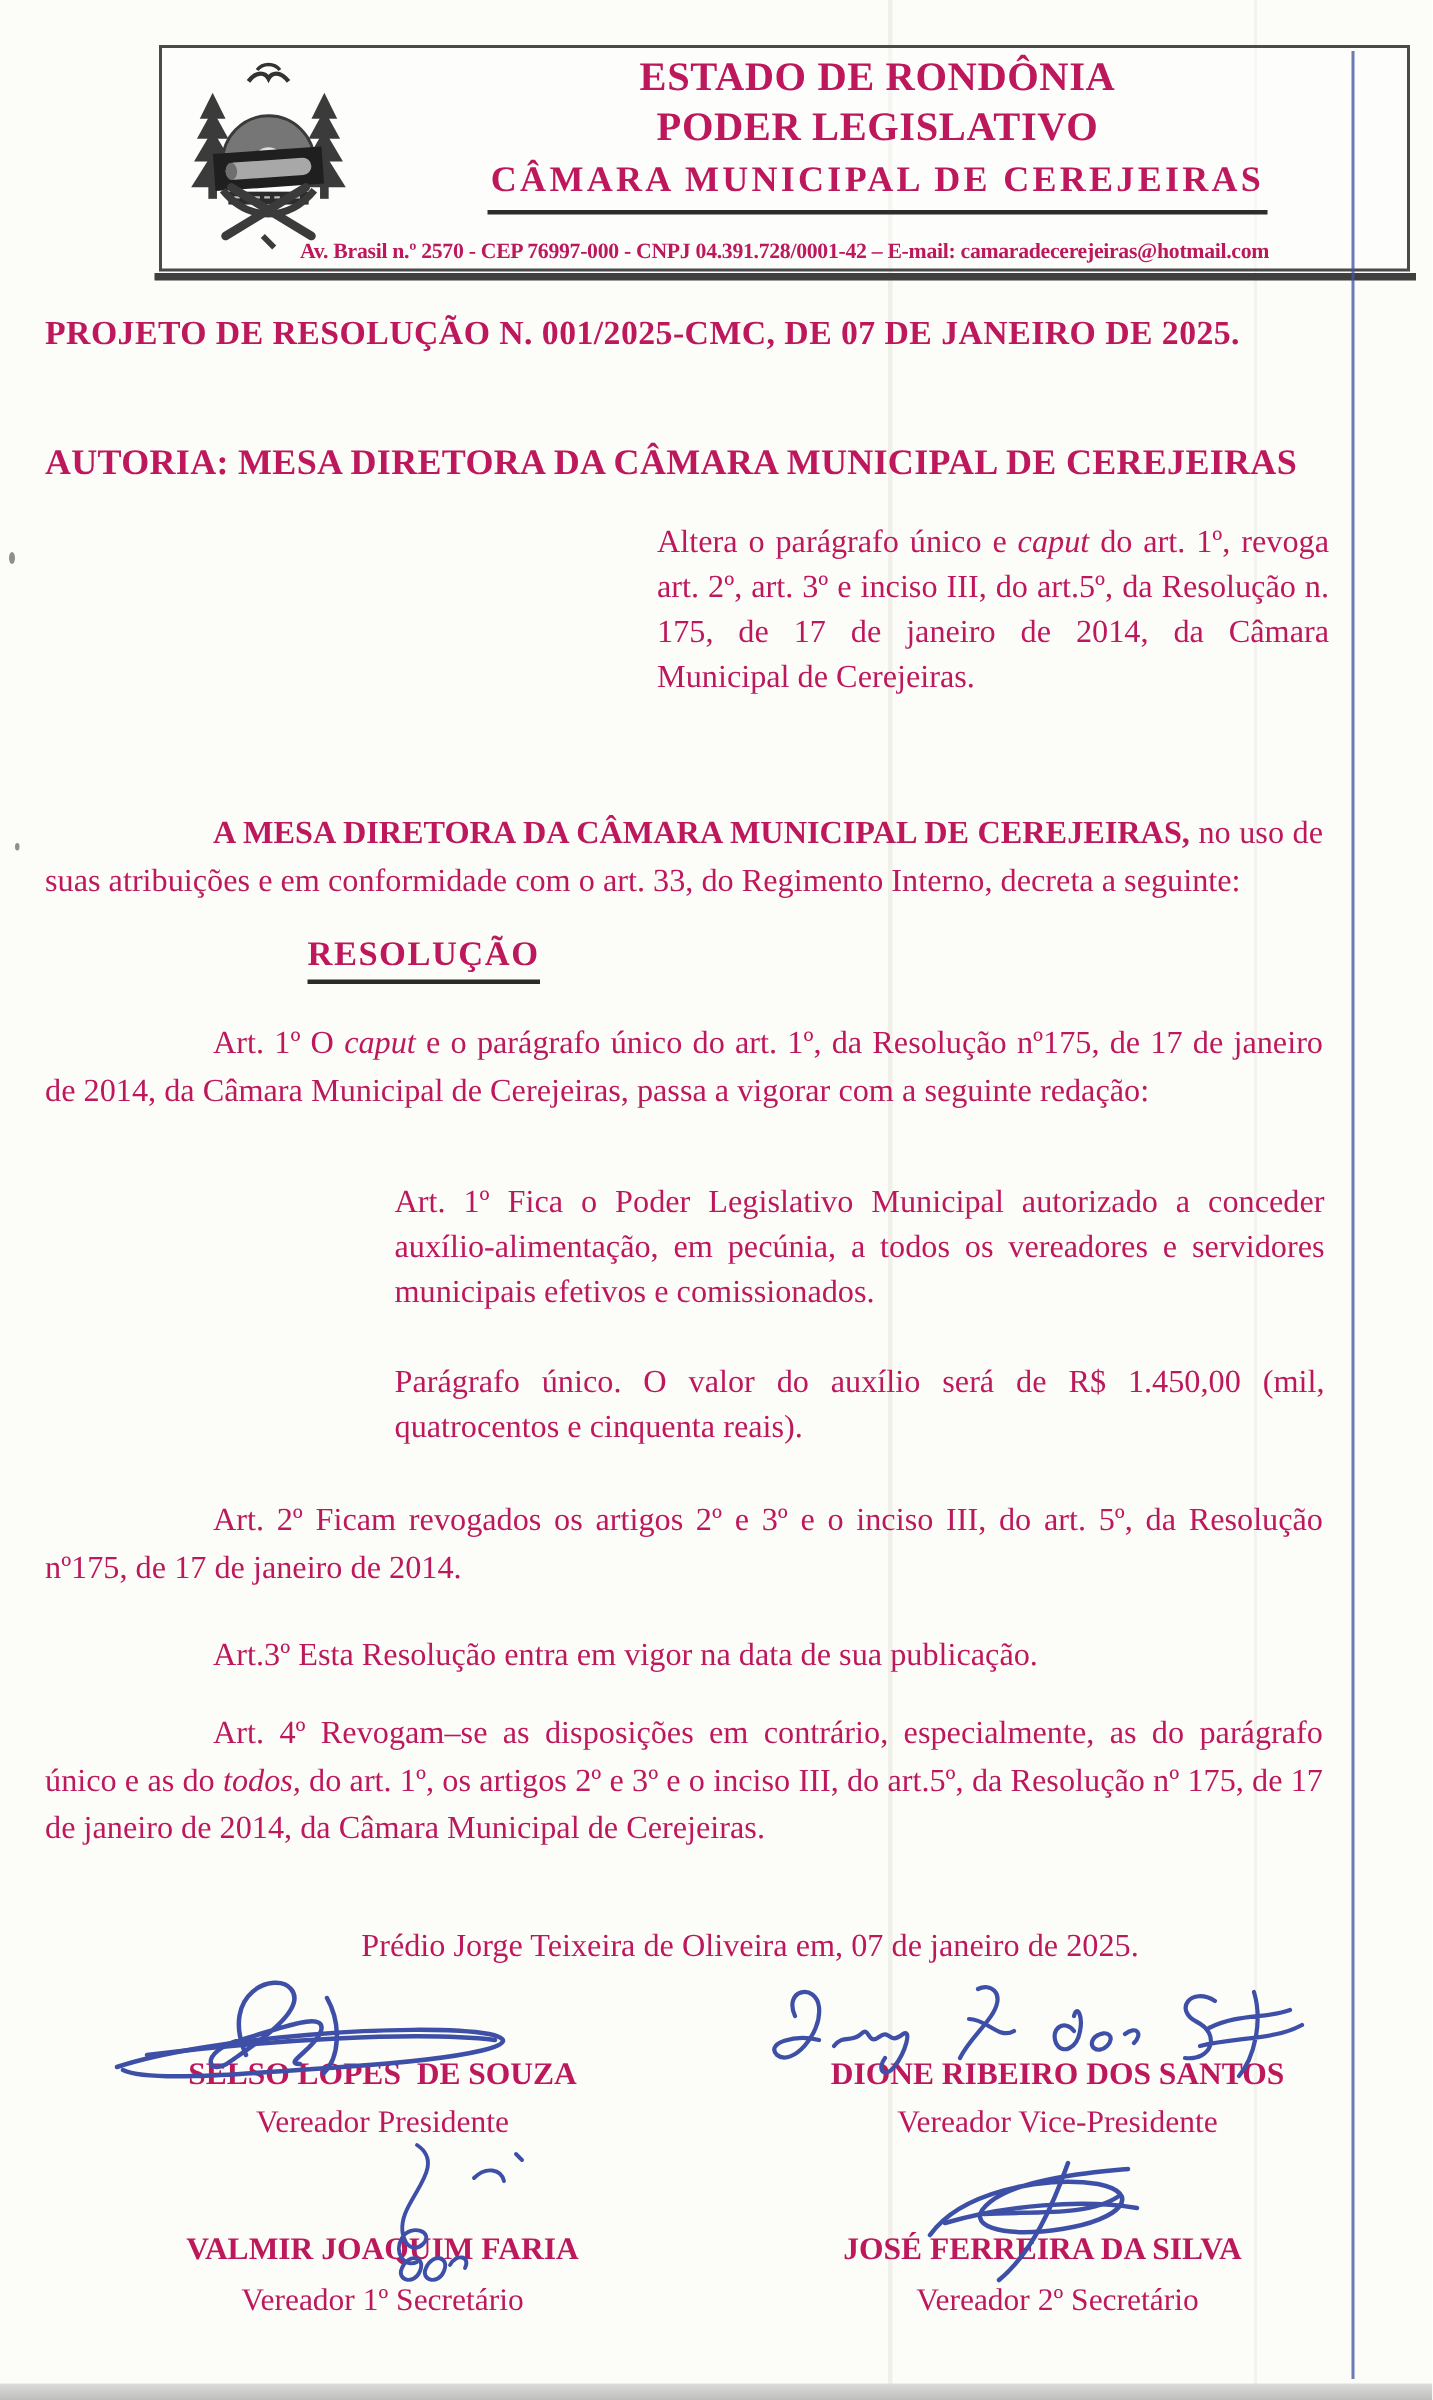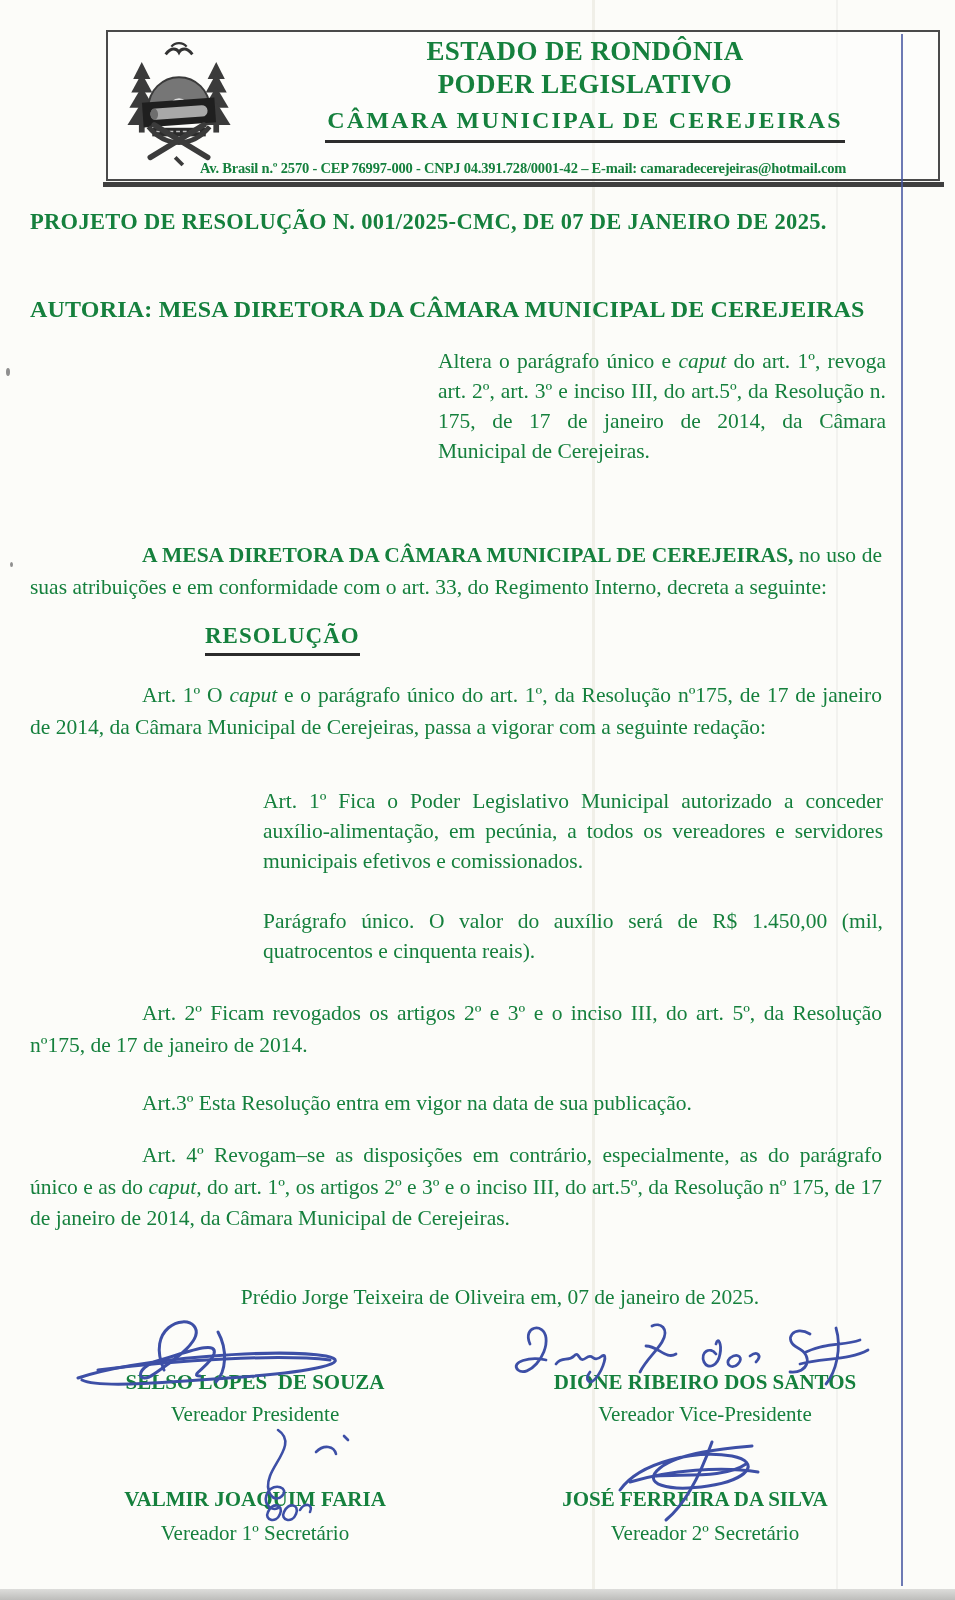--- a/index.html
+++ b/index.html
@@ -1,20 +1,20 @@
 <!DOCTYPE html>
 <html lang="pt"><head>
 <meta charset="utf-8">
 <style>
   html,body{margin:0;padding:0;background:#ffffff;}
   .page{
     position:relative;width:955px;height:1600px;overflow:hidden;
     background:#fcfcf9;
     font-family:"Liberation Serif","DejaVu Serif",serif;
-    color:#15803d;
+    color:#be185d;
   }
   
   .fold{position:absolute;top:0;height:100%;pointer-events:none;}
   .fold.f1{left:592px;width:3px;background:rgba(140,125,90,0.10);}
   .fold.f2{left:836px;width:2px;background:rgba(120,120,120,0.07);}
   .margin-rule{position:absolute;left:901px;top:34px;width:2px;height:1552px;background:rgba(68,84,160,0.78);z-index:40;}
   .scan-bottom{position:absolute;left:0;bottom:0;width:100%;height:11px;background:linear-gradient(180deg,#dddddb,#bdbdbb);}
   .speck{position:absolute;background:#8f8f8f;border-radius:50%;}
 
   
@@ -121,21 +121,21 @@
   <div class="tblock art1 just indent"><span>Art. 1º O </span><i>caput</i><span> e o parágrafo único do art. 1º, da Resolução nº175, de 17 de janeiro de 2014, da Câmara Municipal de Cerejeiras, passa a vigorar com a seguinte redação:</span></div>
 
   <div class="tblock quote1 just">Art. 1º Fica o Poder Legislativo Municipal autorizado a conceder auxílio-alimentação, em pecúnia, a todos os vereadores e servidores municipais efetivos e comissionados.</div>
 
   <div class="tblock quote2 just">Parágrafo único. O valor do auxílio será de R$ 1.450,00 (mil, quatrocentos e cinquenta reais).</div>
 
   <div class="tblock art2 just indent">Art. 2º Ficam revogados os artigos 2º e 3º e o inciso III, do art. 5º, da Resolução nº175, de 17 de janeiro de 2014.</div>
 
   <div class="tblock art3 indent">Art.3º Esta Resolução entra em vigor na data de sua publicação.</div>
 
-  <div class="tblock art4 just indent"><span>Art. 4º Revogam–se as disposições em contrário, especialmente, as do parágrafo único e as do </span><i>caput,</i><span> do art. 1º, os artigos 2º e 3º e o inciso III, do art.5º, da Resolução nº 175, de 17 de janeiro de 2014, da Câmara Municipal de Cerejeiras.</span></div>
+  <div class="tblock art4 just indent"><span>Art. 4º Revogam–se as disposições em contrário, especialmente, as do parágrafo único e as do </span><i>todos,</i><span> do art. 1º, os artigos 2º e 3º e o inciso III, do art.5º, da Resolução nº 175, de 17 de janeiro de 2014, da Câmara Municipal de Cerejeiras.</span></div>
 
   <div class="tblock dateline">Prédio Jorge Teixeira de Oliveira em, 07 de janeiro de 2025.</div>
 
   <svg class="ink" style="left:68px;top:1310px;" width="300" height="86" viewBox="0 0 300 86" aria-hidden="true">
     <g fill="none" stroke-width="3" stroke-linecap="round" stroke="#3d4fa6">
       <path d="M96,60 C78,18 116,4 126,16 C138,30 100,54 86,64 C70,76 64,58 92,50 C120,42 150,30 146,44 C142,56 120,66 132,66"></path>
       <path d="M10,68 C70,48 210,38 258,46 C286,52 250,62 160,68 C90,73 30,78 14,70"></path>
       <path d="M30,60 C110,50 210,44 262,50"></path>
       <path d="M150,22 C160,40 158,62 148,72"></path>
     </g>

